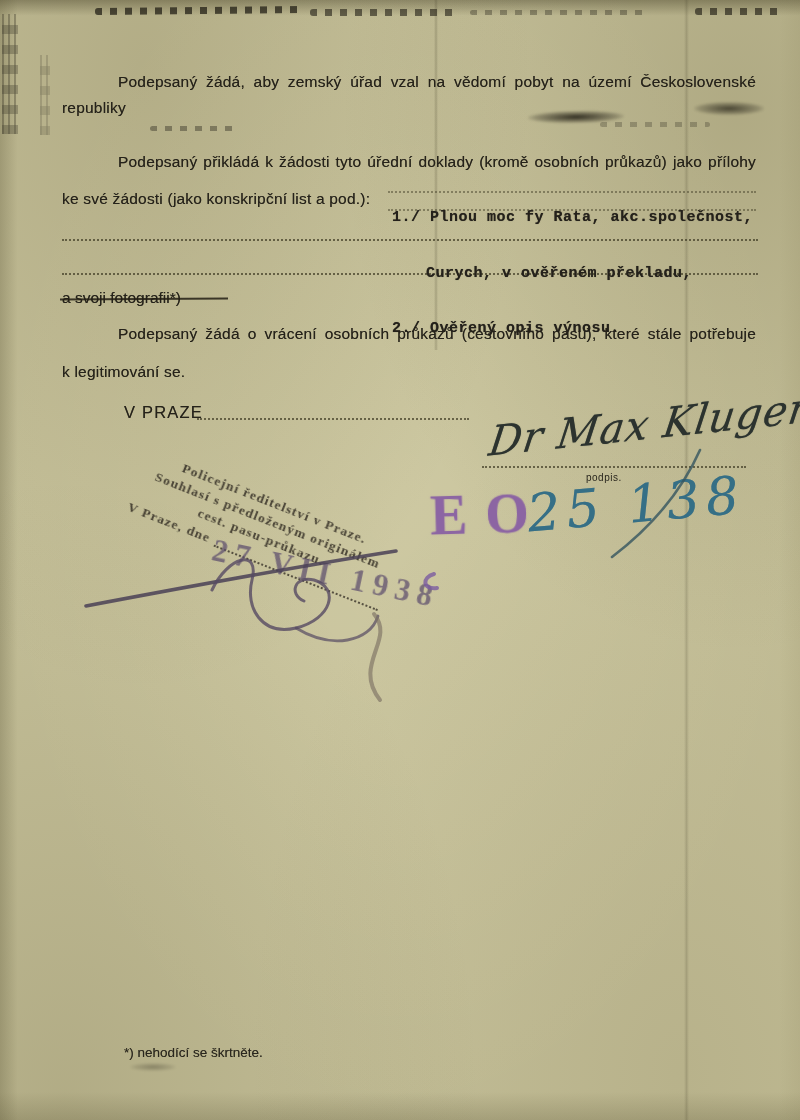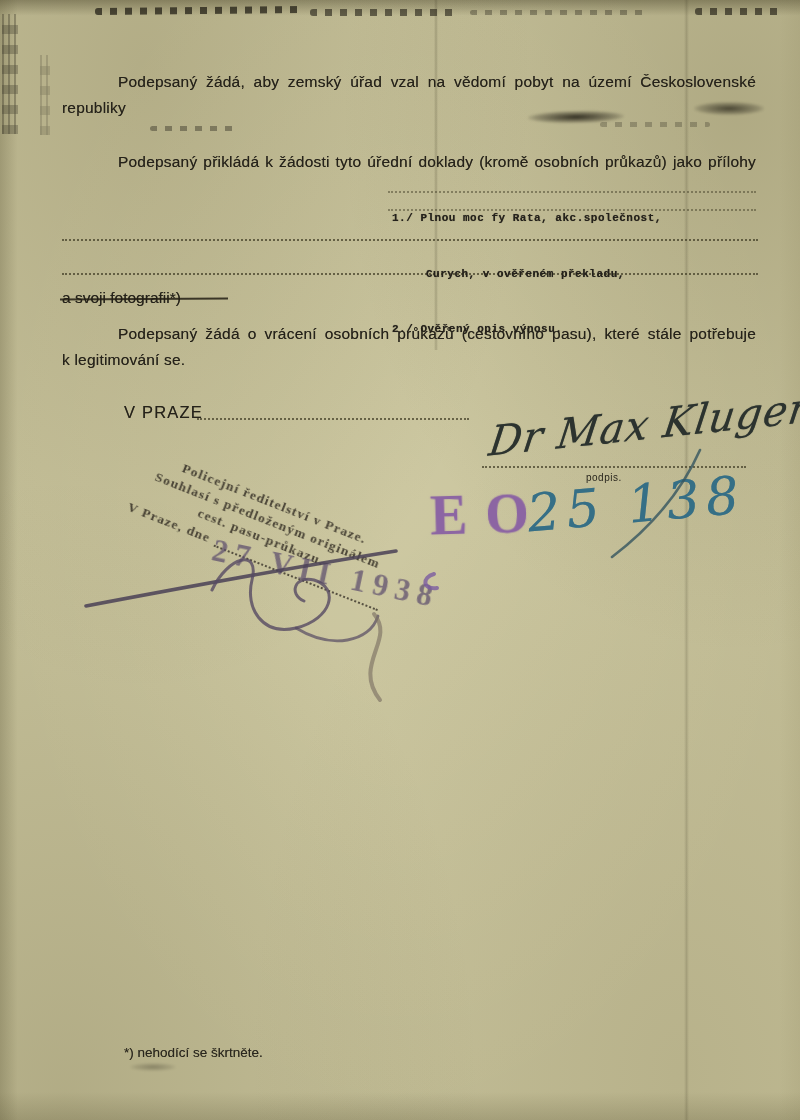--- a/index.html
+++ b/index.html
@@ -18,21 +18,21 @@
   }
   .abs{position:absolute;}
   
   .pline{width:694px; font-size:15.5px; line-height:26px; letter-spacing:.2px;
          color:#25221a; text-shadow:0 0 .5px rgba(30,26,16,.55);
          text-align:justify;}
   .jlast{text-align:justify; -moz-text-align-last:justify; text-align-last:justify;}
   .indent{text-indent:56px;}
   .small-print{font-size:13.5px; color:#2a271e; text-shadow:0 0 .4px rgba(30,26,16,.5);}
   
-  .typed{font-family:"Liberation Mono", monospace; font-size:11px; font-weight:bold;
+  .typed{font-family:"Liberation Mono", monospace; font-size:15px; font-weight:bold;
          color:#24211b; letter-spacing:.5px; line-height:18.5px; white-space:pre;
          text-shadow:0 0 .7px rgba(25,22,14,.6);}
   .typed .t-indent{padding-left:34px;}
   
   .dotted{border-bottom:2px dotted rgba(70,65,42,.75); height:0;}
   .dotted.faint{border-bottom:2px dotted rgba(70,65,42,.5);}
   
   .strikewrap{font-size:15.5px; color:#25221a; text-shadow:0 0 .5px rgba(30,26,16,.55);}
   .strikeline{position:absolute; left:-2px; top:9px; width:168px; height:2.4px;
               background:rgba(35,31,20,.85); transform:rotate(-.4deg);}
@@ -93,39 +93,40 @@
   <div class="abs fold" style="left:434px; top:0; width:4px; height:350px;"></div>
   <div class="abs fold" style="left:684px; top:0; width:5px; height:1120px; opacity:.8;"></div>
 
   <div class="abs smudge" style="left:130px; top:1063px; width:46px; height:8px; opacity:.35;"></div>
 
   <div class="abs" style="left:62px; top:69px;">
     <div class="pline jlast indent">Podepsaný žádá, aby zemský úřad vzal na vědomí pobyt na území Československé republiky</div>
   </div>
 
   <div class="abs pline jlast indent" style="left:62px; top:149px;">Podepsaný přikládá k žádosti tyto úřední doklady (kromě osobních průkazů) jako přílohy</div>
+  <div class="abs pline" style="left:62px; top:186px; width:330px; text-align:left;">ke své žádosti (jako konskripční list a pod.):</div>
 
   <div class="abs dotted faint" style="left:388px; top:191px; width:368px;"></div>
   <div class="abs dotted faint" style="left:388px; top:209px; width:368px;"></div>
   <div class="abs dotted" style="left:62px; top:239px; width:696px;"></div>
   <div class="abs dotted" style="left:62px; top:273px; width:696px;"></div>
 
   <div class="abs typed" style="left:392px; top:172px;">
     <div>1./ Plnou moc fy Rata, akc.společnost,</div>
     <div class="t-indent">Curych, v ověřeném překladu,</div>
     <div>2./ Ověřený opis výnosu.</div>
   </div>
 
   <div class="abs strikewrap" style="left:62px; top:289px;">
     <span>a svoji fotografii*)</span>
     <span class="strikeline"></span>
   </div>
 
   <div class="abs pline jlast indent" style="left:62px; top:321px;">Podepsaný žádá o vrácení osobních průkazů (cestovního pasu), které stále potřebuje</div>
-  <div class="abs pline" style="left:62px; top:347px; text-align:left;">k legitimování se.</div>
+  <div class="abs pline" style="left:62px; top:359px; text-align:left;">k legitimování se.</div>
 
   <div class="abs" style="left:124px; top:403px; font-size:16.5px; letter-spacing:1.2px; color:#25221a; text-shadow:0 0 .5px rgba(30,26,16,.55);">V PRAZE</div>
   <div class="abs dotted" style="left:197px; top:418px; width:272px;"></div>
 
   <div class="abs signature" style="left:486px; top:418px;">Dr Max Kluger</div>
   <div class="abs dotted" style="left:482px; top:466px; width:264px;"></div>
   <div class="abs podpis" style="left:586px; top:472px;">podpis.</div>
 
   <div class="abs eo-stamp" style="left:430px; top:482px;">EO</div>
   <div class="abs file-no" style="left:527px; top:474px;">25 138</div>

